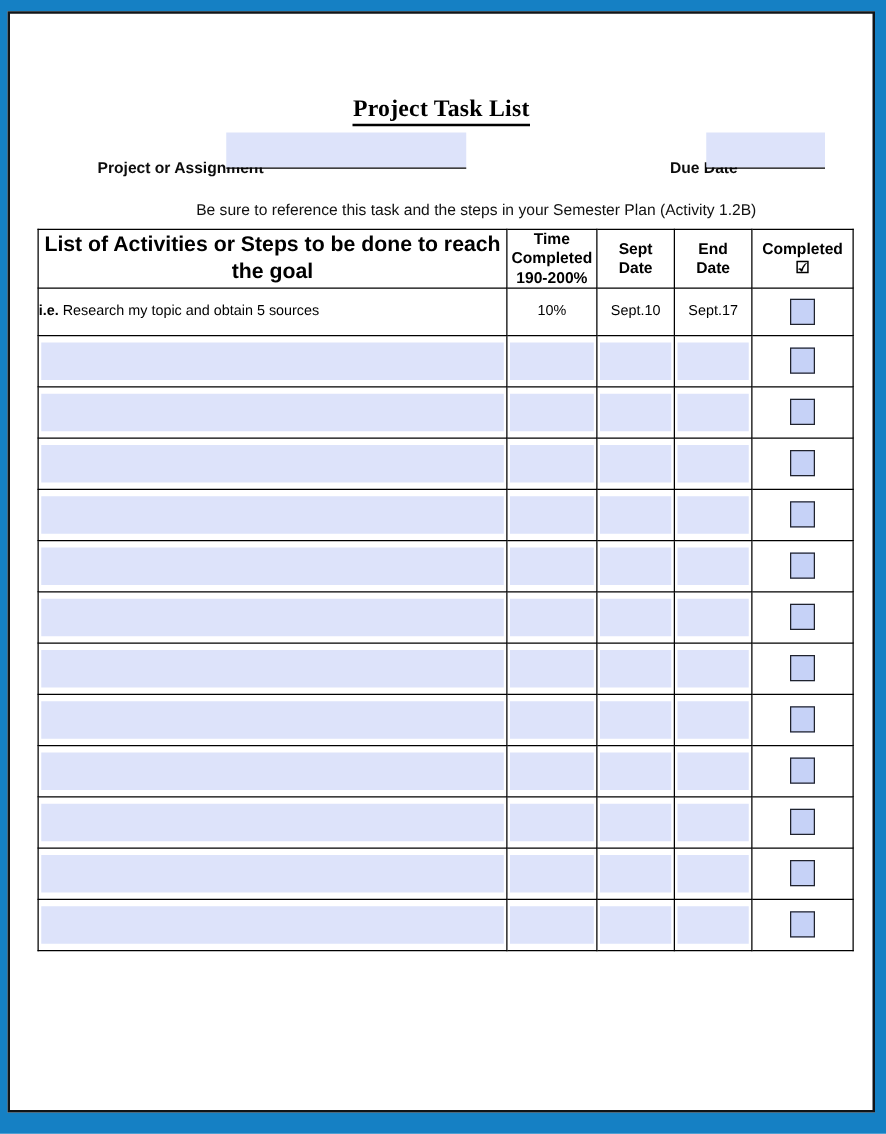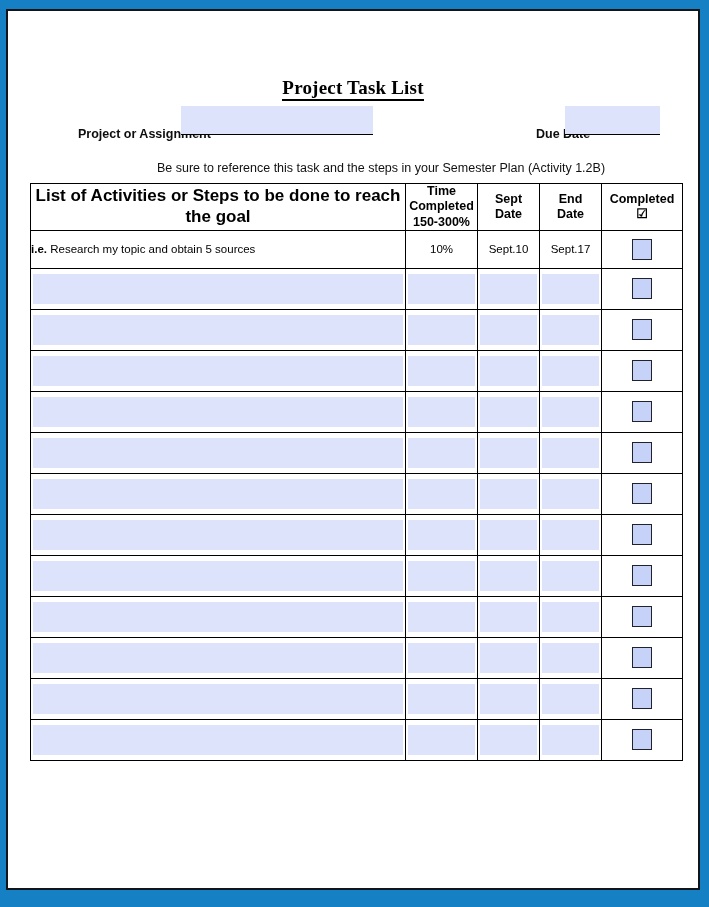--- a/index.html
+++ b/index.html
@@ -194,21 +194,21 @@
       <col class="col-start">
       <col class="col-end">
       <col class="col-done">
     </colgroup>
     <thead>
       <tr>
         <th class="th-activity">List of Activities or Steps to be done to reach the goal</th>
         <th>
           <span>Time</span><br>
           <span>Completed</span><br>
-          <span>150-300%</span>
+          <span>190-200%</span>
         </th>
         <th>
           <span>Sept</span><br>
           <span>Date</span>
         </th>
         <th>
           <span>End</span><br>
           <span>Date</span>
         </th>
         <th>

